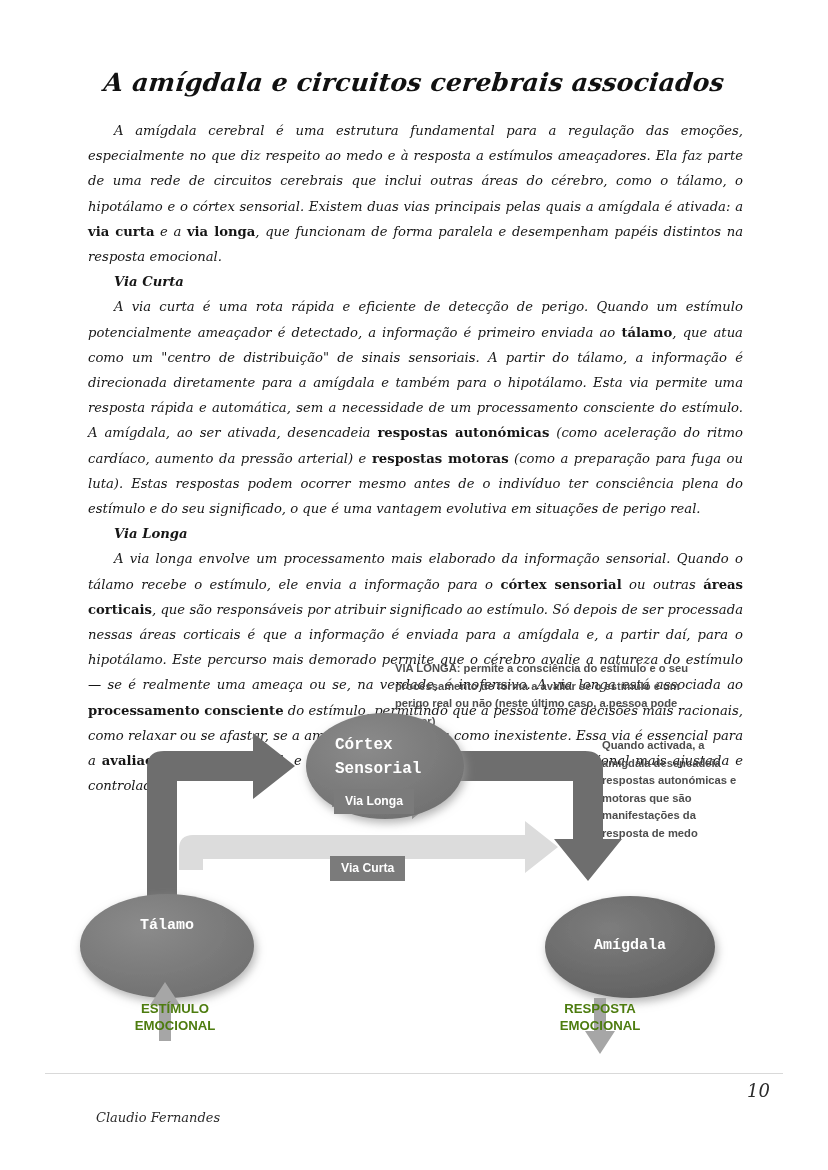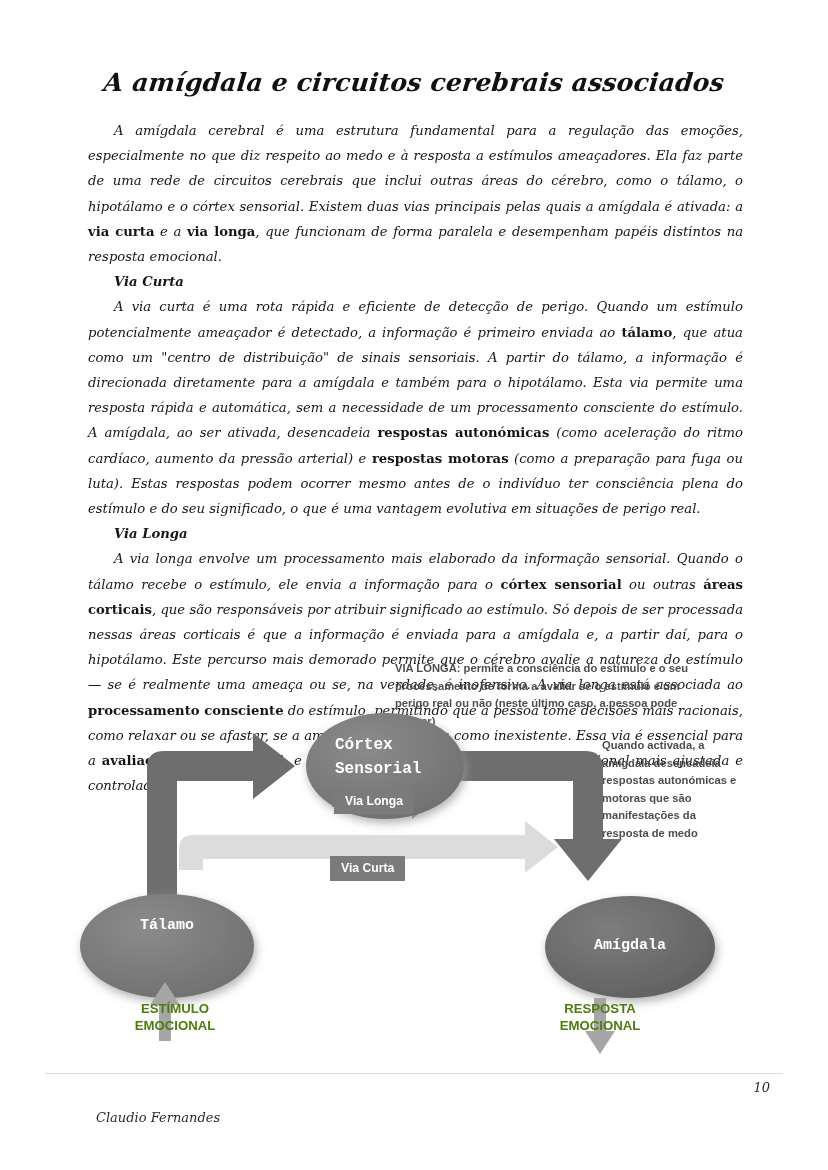--- a/index.html
+++ b/index.html
@@ -194,21 +194,21 @@
     font-size: 13px;
     color: #2b2b2b;
     margin-top: 7px;
   }
   .footer-page {
     position: absolute;
     right: 58px;
     top: 1080px;
     font-family: "DejaVu Serif", serif;
     font-style: italic;
-    font-size: 13px;
+    font-size: 18px;
     color: #2b2b2b;
   }
 </style>
 </head>
 <body>
 
 <div class="page">
 
   <div class="doc-title">A amígdala e circuitos cerebrais associados</div>
 

